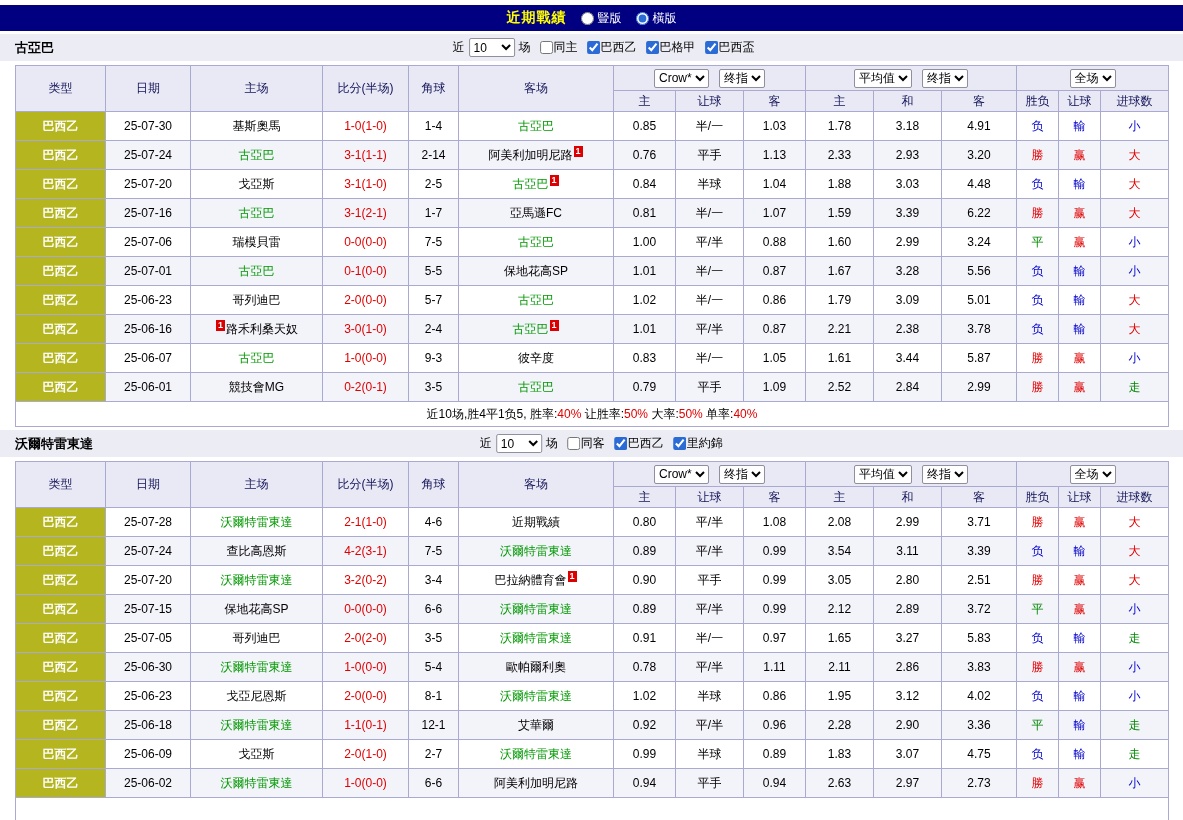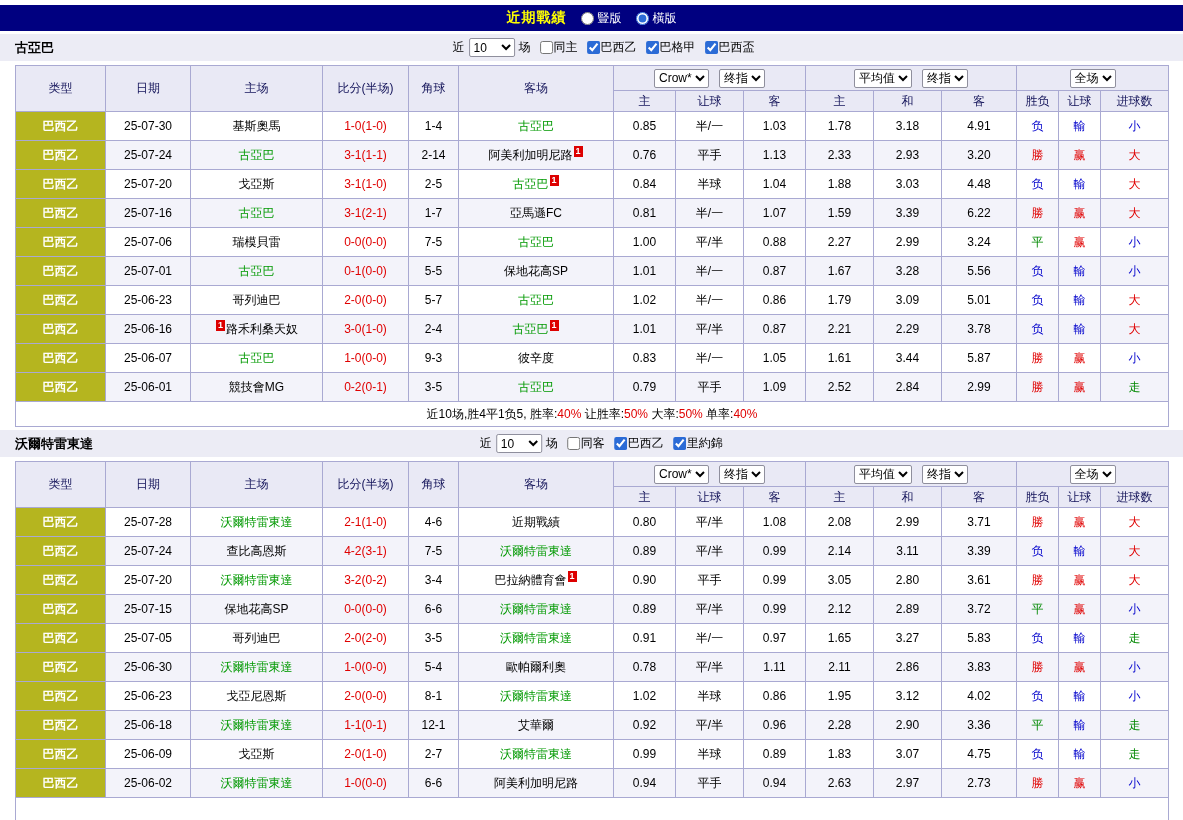--- a/index.html
+++ b/index.html
@@ -231,21 +231,21 @@
         <tr>
           <td class="league">巴西乙</td>
           <td>25-07-06</td>
           <td><span class="team-link">瑞模貝雷</span></td>
           <td class="score">0-0(0-0)</td>
           <td>7-5</td>
           <td><span class="gteam">古亞巴</span></td>
           <td>1.00</td>
           <td>平/半</td>
           <td>0.88</td>
-          <td>2.27</td>
+          <td>1.60</td>
           <td>2.99</td>
           <td>3.24</td>
           <td class="res" style="color: rgb(0, 136, 0);">平</td>
           <td class="res" style="color: rgb(224, 0, 0);">赢</td>
           <td class="res" style="color: rgb(0, 0, 204);">小</td>
         </tr>
         <tr class="alt">
           <td class="league">巴西乙</td>
           <td>25-07-01</td>
           <td><span class="gteam">古亞巴</span></td>
@@ -283,21 +283,21 @@
           <td class="league">巴西乙</td>
           <td>25-06-16</td>
           <td><span class="card">1</span><span class="team-link">路禾利桑天奴</span></td>
           <td class="score">3-0(1-0)</td>
           <td>2-4</td>
           <td><span class="gteam">古亞巴</span><span class="card">1</span></td>
           <td>1.01</td>
           <td>平/半</td>
           <td>0.87</td>
           <td>2.21</td>
-          <td>2.29</td>
+          <td>2.38</td>
           <td>3.78</td>
           <td class="res" style="color: rgb(0, 0, 204);">负</td>
           <td class="res" style="color: rgb(0, 0, 204);">輸</td>
           <td class="res" style="color: rgb(224, 0, 0);">大</td>
         </tr>
         <tr>
           <td class="league">巴西乙</td>
           <td>25-06-07</td>
           <td><span class="gteam">古亞巴</span></td>
           <td class="score">1-0(0-0)</td>
@@ -420,40 +420,40 @@
         <tr class="alt">
           <td class="league">巴西乙</td>
           <td>25-07-24</td>
           <td><span class="team-link">查比高恩斯</span></td>
           <td class="score">4-2(3-1)</td>
           <td>7-5</td>
           <td><span class="gteam">沃爾特雷東達</span></td>
           <td>0.89</td>
           <td>平/半</td>
           <td>0.99</td>
-          <td>2.14</td>
+          <td>3.54</td>
           <td>3.11</td>
           <td>3.39</td>
           <td class="res" style="color: rgb(0, 0, 204);">负</td>
           <td class="res" style="color: rgb(0, 0, 204);">輸</td>
           <td class="res" style="color: rgb(224, 0, 0);">大</td>
         </tr>
         <tr>
           <td class="league">巴西乙</td>
           <td>25-07-20</td>
           <td><span class="gteam">沃爾特雷東達</span></td>
           <td class="score">3-2(0-2)</td>
           <td>3-4</td>
           <td><span class="team-link">巴拉納體育會</span><span class="card">1</span></td>
           <td>0.90</td>
           <td>平手</td>
           <td>0.99</td>
           <td>3.05</td>
           <td>2.80</td>
-          <td>3.61</td>
+          <td>2.51</td>
           <td class="res" style="color: rgb(224, 0, 0);">勝</td>
           <td class="res" style="color: rgb(224, 0, 0);">赢</td>
           <td class="res" style="color: rgb(224, 0, 0);">大</td>
         </tr>
         <tr class="alt">
           <td class="league">巴西乙</td>
           <td>25-07-15</td>
           <td><span class="team-link">保地花高SP</span></td>
           <td class="score">0-0(0-0)</td>
           <td>6-6</td>

